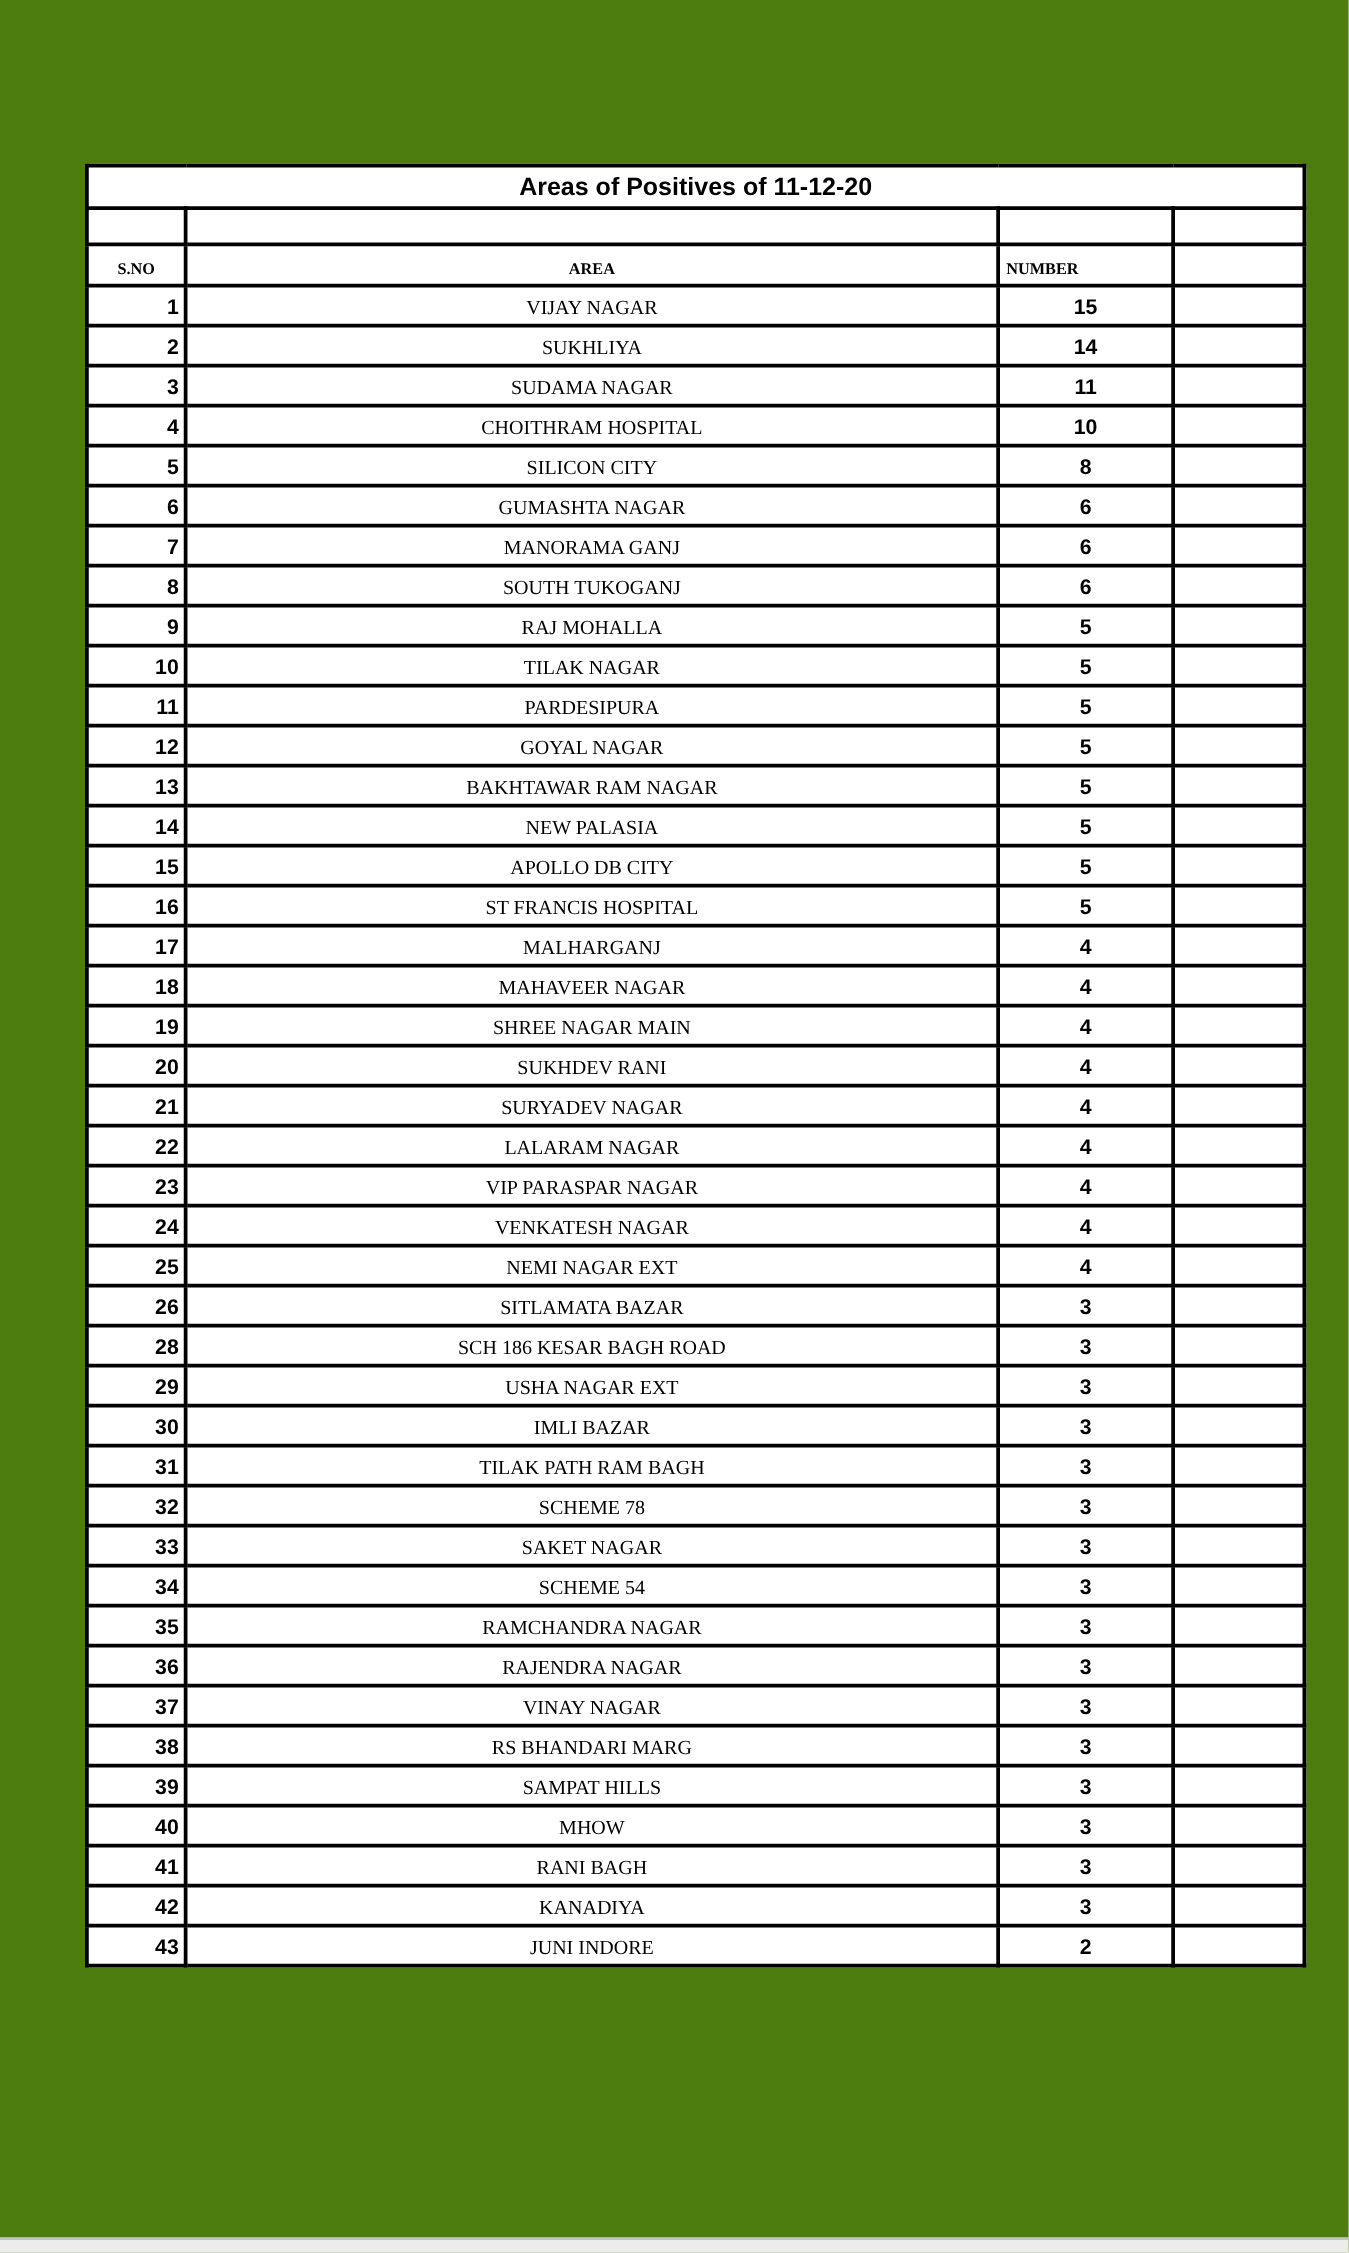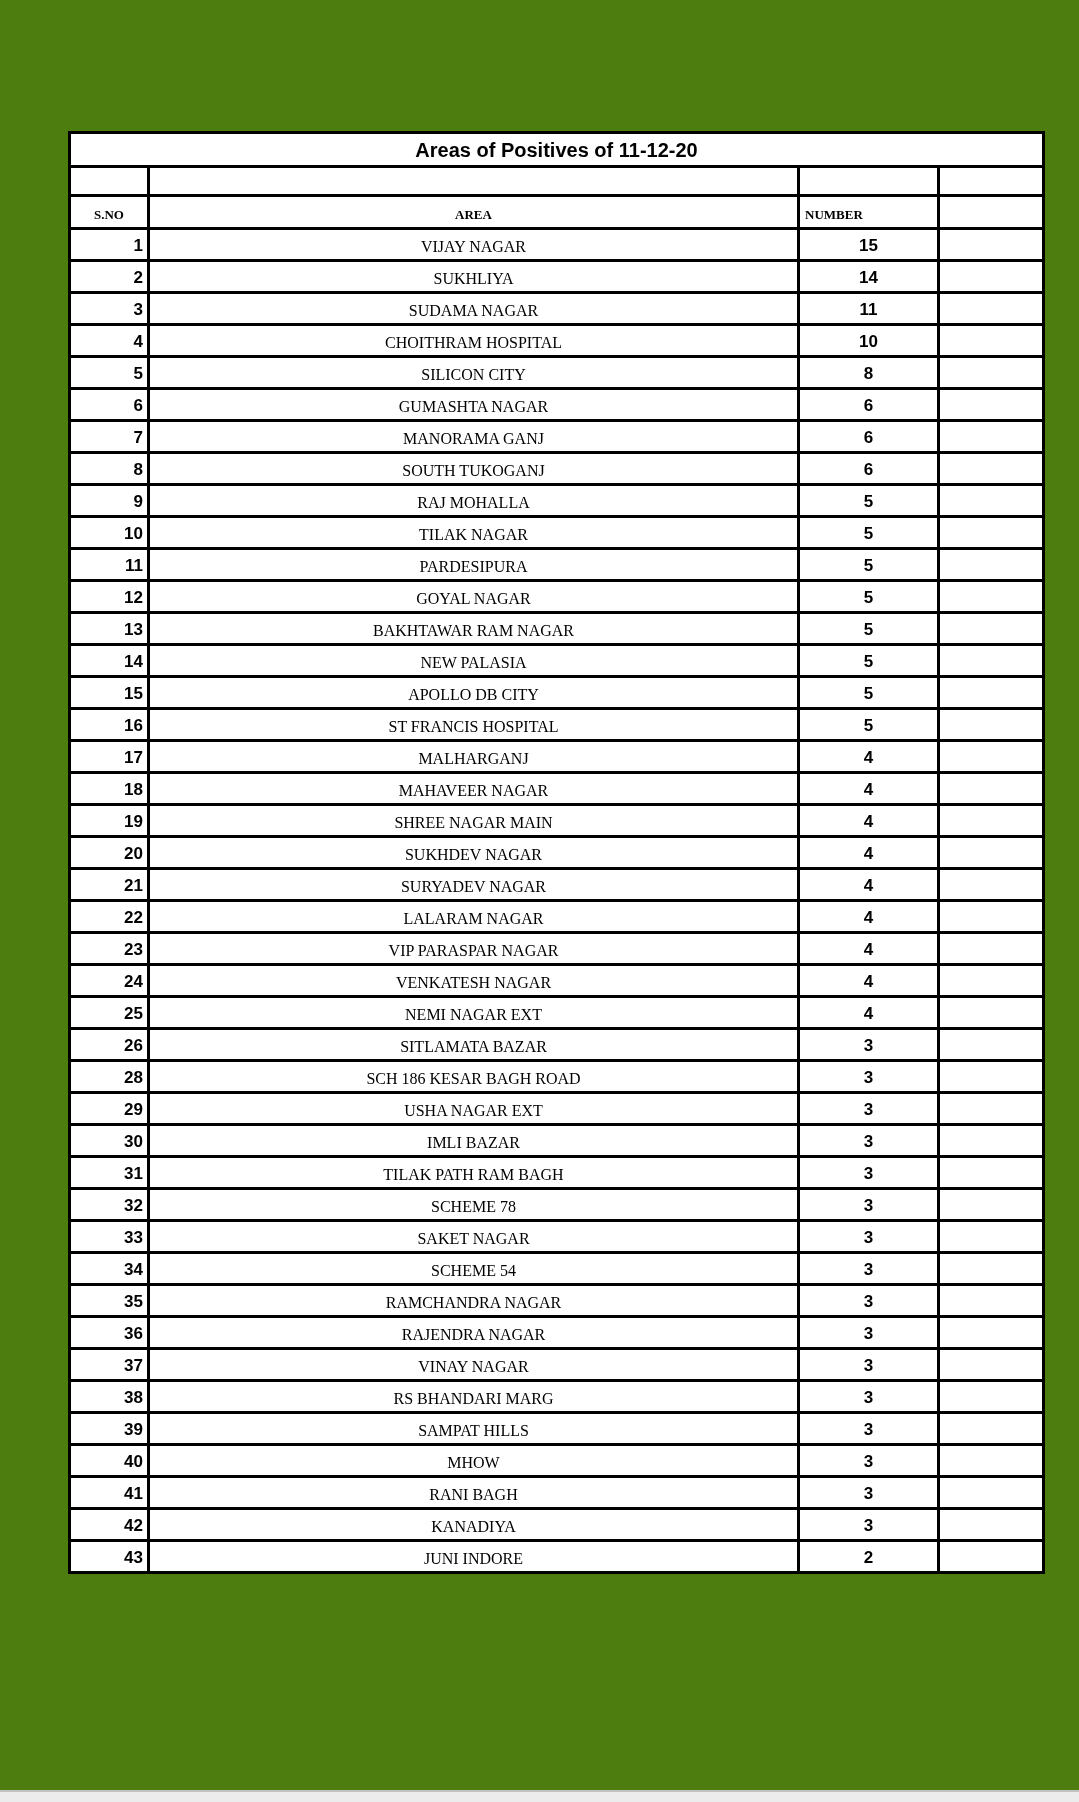--- a/index.html
+++ b/index.html
@@ -249,21 +249,21 @@
 
   <tr class="data-row">
     <td class="col-sno">19</td>
     <td class="col-area">SHREE NAGAR MAIN</td>
     <td class="col-number">4</td>
     <td class="col-extra"></td>
   </tr>
 
   <tr class="data-row">
     <td class="col-sno">20</td>
-    <td class="col-area">SUKHDEV NAGAR</td>
+    <td class="col-area">SUKHDEV RANI</td>
     <td class="col-number">4</td>
     <td class="col-extra"></td>
   </tr>
 
   <tr class="data-row">
     <td class="col-sno">21</td>
     <td class="col-area">SURYADEV NAGAR</td>
     <td class="col-number">4</td>
     <td class="col-extra"></td>
   </tr>

